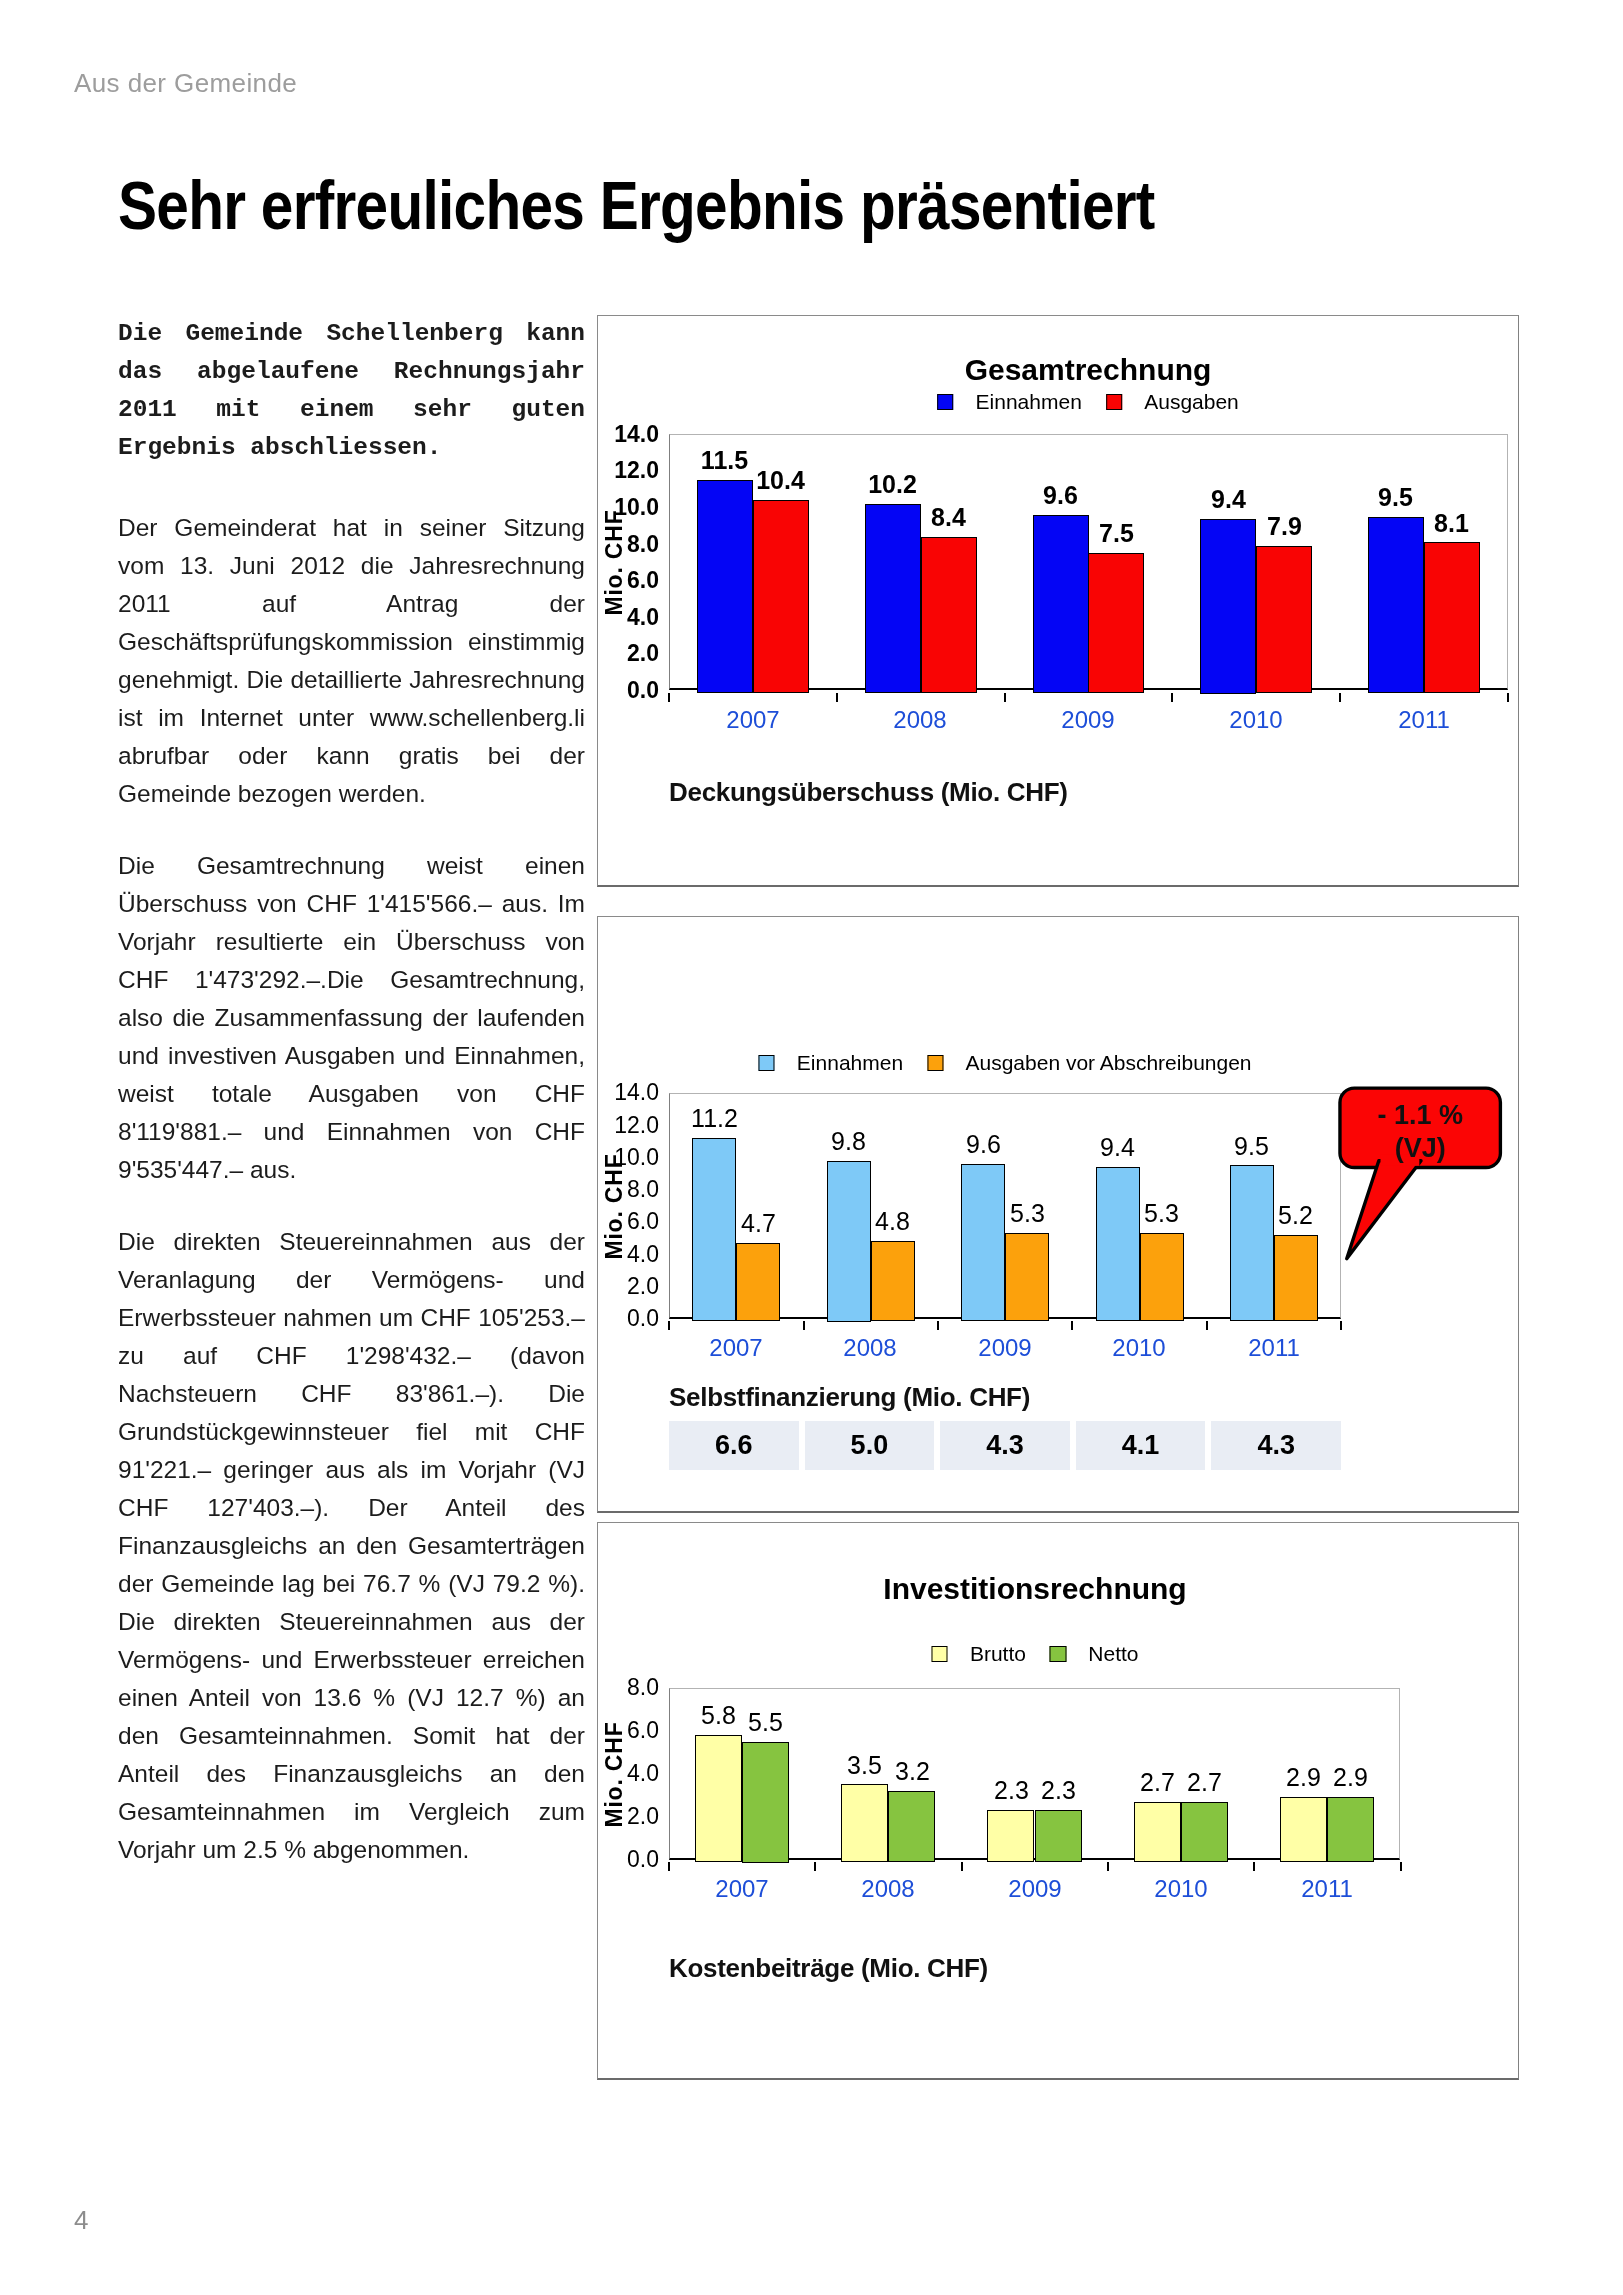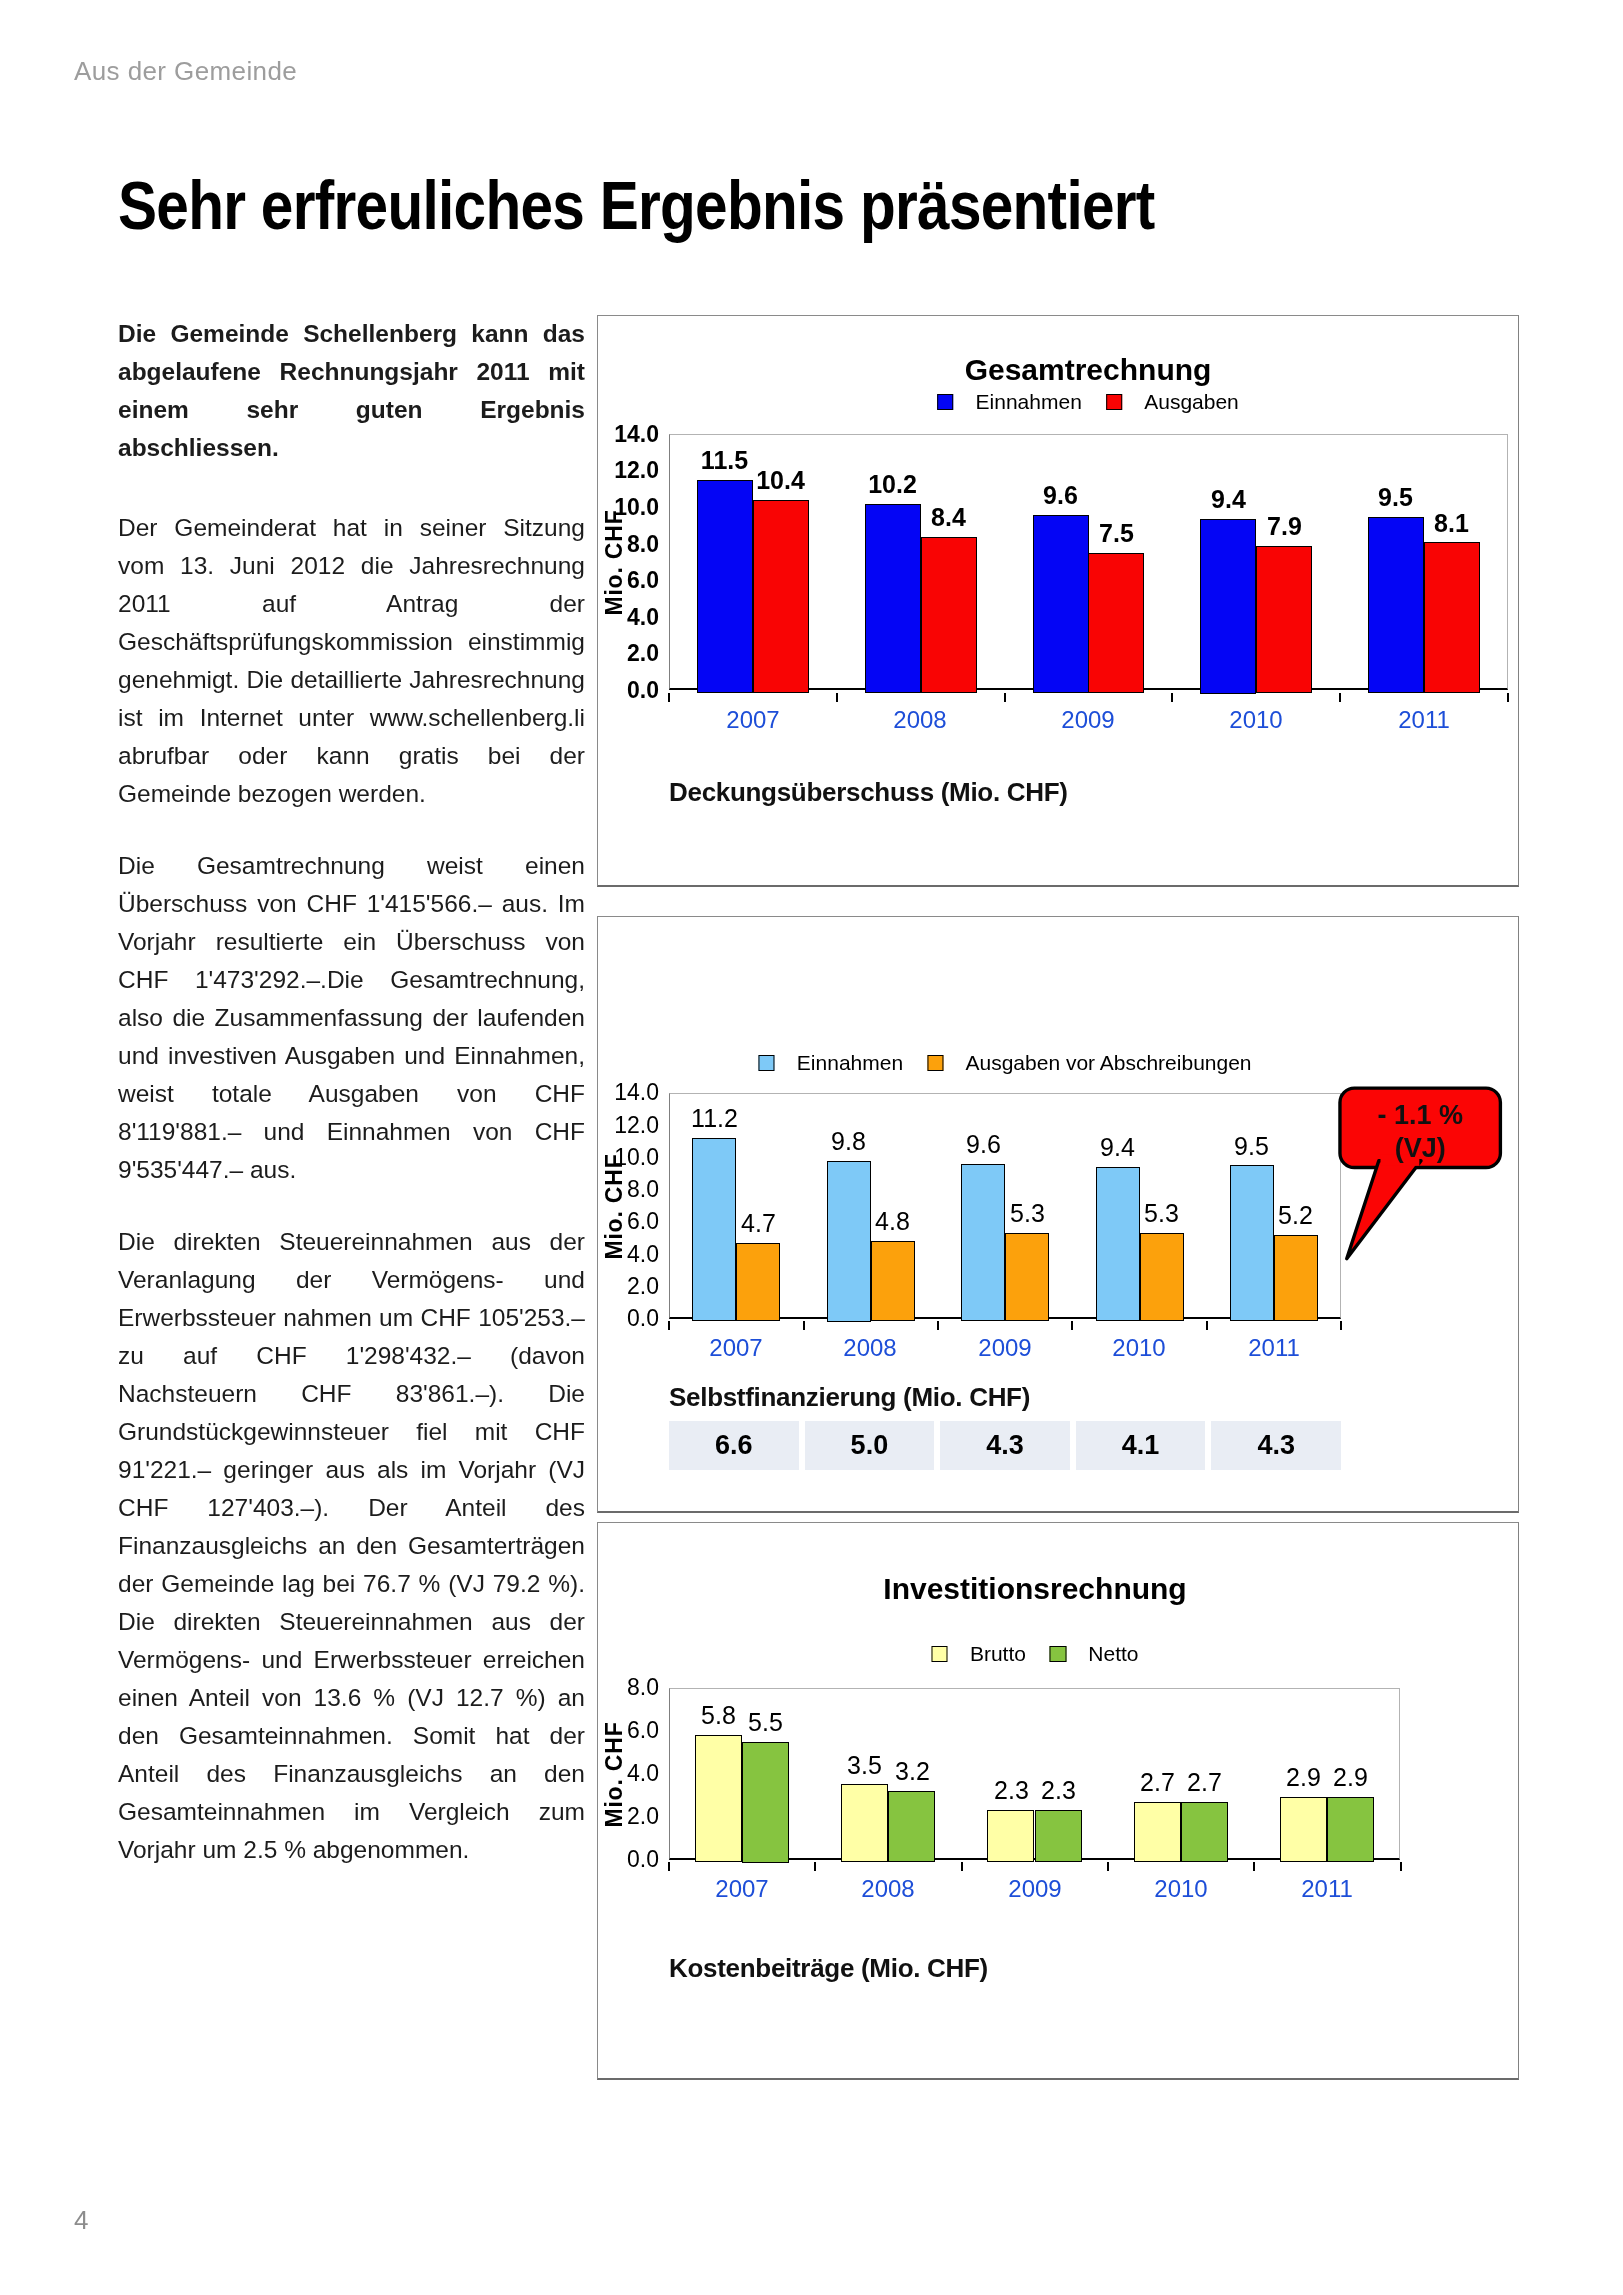--- a/index.html
+++ b/index.html
@@ -1,22 +1,22 @@
 <!DOCTYPE html>
 <html lang="de" style="font-size:13.5px"><head>
 <meta charset="utf-8">
 <style>
   html,body{margin:0;padding:0;background:#ffffff;}
   body{width:1623px;height:2295px;position:relative;font-family:"Liberation Sans","DejaVu Sans",sans-serif;color:#1c1c1c;}
-  .kicker{position:absolute;left:74px;top:56px;font-size:26px;color:#9d9d9d;letter-spacing:0.4px;}
+  .kicker{position:absolute;left:74px;top:68px;font-size:26px;color:#9d9d9d;letter-spacing:0.4px;}
   .title{position:absolute;left:118px;top:166px;margin:0;font-size:68px;font-weight:bold;letter-spacing:-0.8px;color:#000;
          transform:scaleX(.86);transform-origin:left top;white-space:nowrap;}
   .col-text{position:absolute;left:118px;top:315px;width:467px;font-size:24.5px;line-height:38px;text-align:justify;hyphens:auto;}
   .col-text p{margin:0 0 34px 0;}
-  .col-text p.lead{font-weight:bold;margin-bottom:42px;}
+  .col-text p.lead{font-weight:bold;margin-bottom:42px;font-family:Liberation Mono, monospace;}
   .pagenum{position:absolute;left:74px;top:2205px;font-size:26px;color:#8d8d8d;}
   #charts{position:absolute;left:597px;top:0;width:922px;height:2295px;}
   .cbox{position:absolute;left:0;width:922px;background:#fff;box-sizing:border-box;
         border:0.8px solid #8a8a8a;border-right:1.7px solid #818181;border-bottom:2.5px solid #6b6b6b;}
   .c-title{position:absolute;transform:translateX(-50%);font-size:30px;font-weight:bold;color:#000;white-space:nowrap;}
   .c-legend{position:absolute;transform:translateX(-50%);display:flex;align-items:center;gap:24px;white-space:nowrap;}
   .leg-item{display:flex;align-items:center;gap:22px;font-size:21px;color:#000;}
   .leg-swatch{width:14.4px;height:14.4px;flex:0 0 auto;}
   .plot{position:absolute;box-sizing:border-box;border-top:0.8px solid #b3b3b3;border-right:0.8px solid #b3b3b3;
         border-left:1.7px solid #7f7f7f;border-bottom:2.5px solid #000;background:#fff;}

